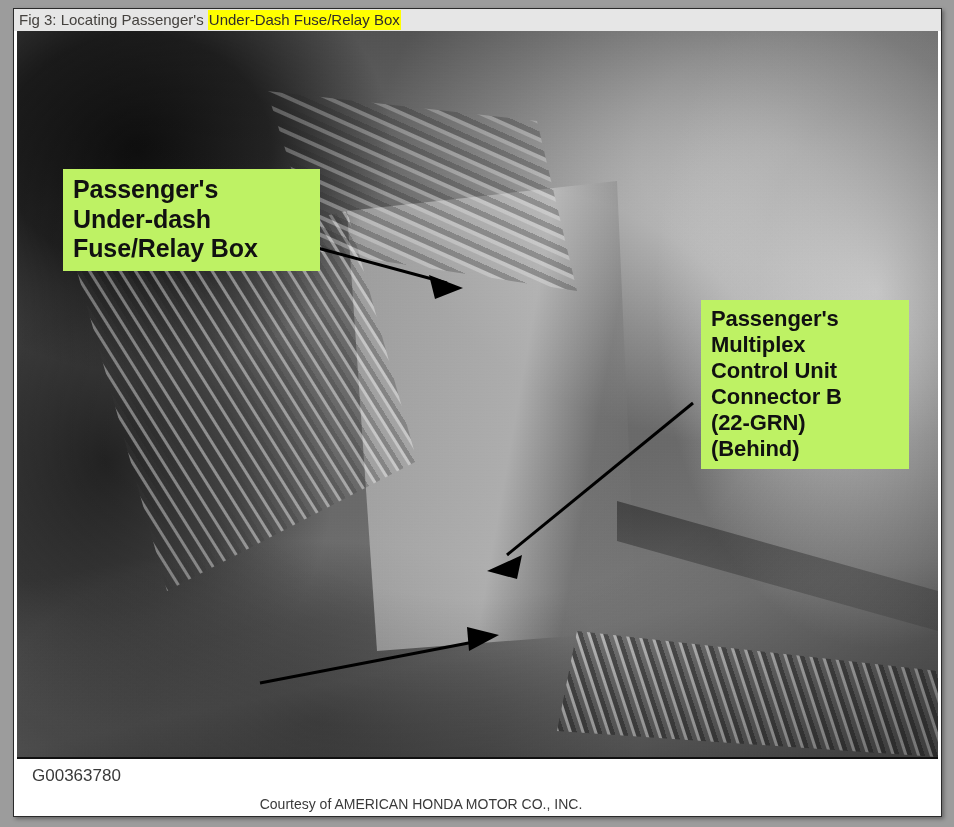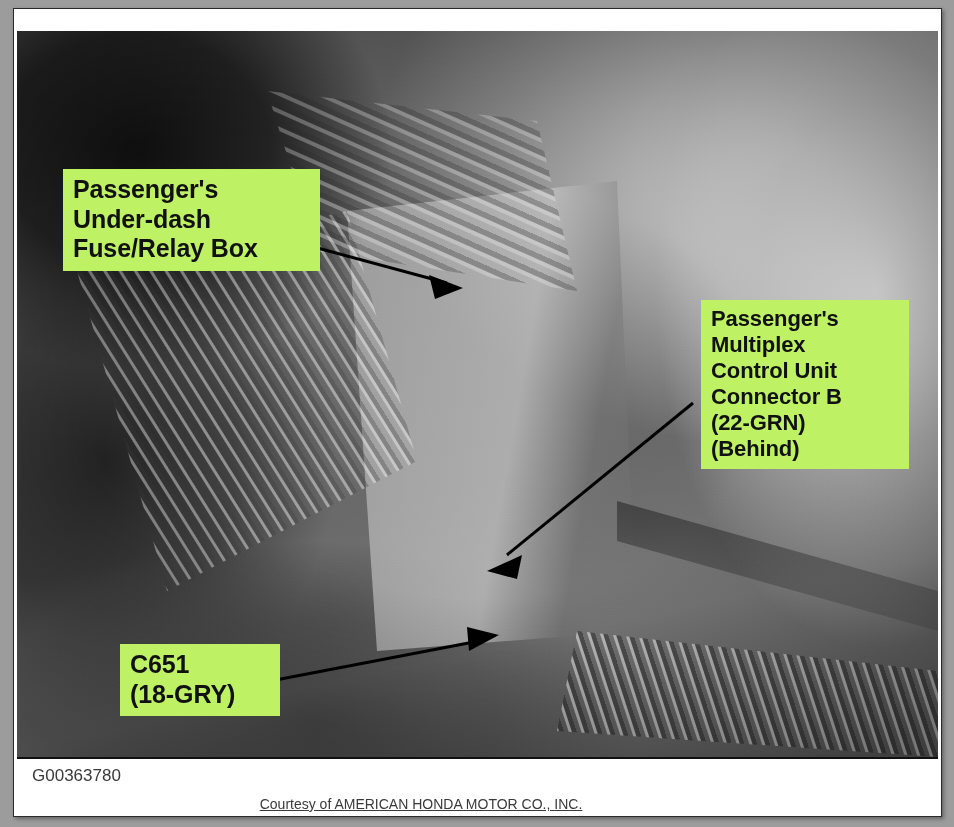--- a/index.html
+++ b/index.html
@@ -175,30 +175,30 @@
   }
   #courtesy {
     position: absolute;
     left: 0;
     top: 787px;
     width: 814px;
     text-align: center;
     font-size: 14px;
     color: #3a3a3a;
     font-family: "Liberation Sans", sans-serif;
-    text-decoration: underline;
   }
 </style>
 </head>
 <body>
 
 <div id="page">
 
   <div id="doc-panel">
 
+    <div id="caption-bar"><span class="plain">Fig 3: Locating Passenger's </span><span class="hl">Under-Dash Fuse/Relay Box</span></div>
 
     <div id="photo">
       <div class="ph-layer ph-base"></div>
       <div class="ph-layer ph-darkleft"></div>
       <div class="ph-layer ph-brightpanel"></div>
       <div class="ph-layer ph-fusebox"></div>
       <div class="ph-layer ph-harness"></div>
       <div class="ph-layer ph-harness2"></div>
       <div class="ph-layer ph-tube"></div>
       <div class="ph-layer ph-conduit"></div>
@@ -227,22 +227,20 @@
 Under-dash
 Fuse/Relay Box</div>
 
       <div class="callout" id="callout-multiplex">Passenger's
 Multiplex
 Control Unit
 Connector B
 (22-GRN)
 (Behind)</div>
 
-      <div class="callout" id="callout-c651">C651
-(18-GRY)</div>
     </div>
 
     <div id="image-id">G00363780</div>
 
     <div id="courtesy">Courtesy of AMERICAN HONDA MOTOR CO., INC.</div>
 
   </div>
 </div>
 
 </body></html>

